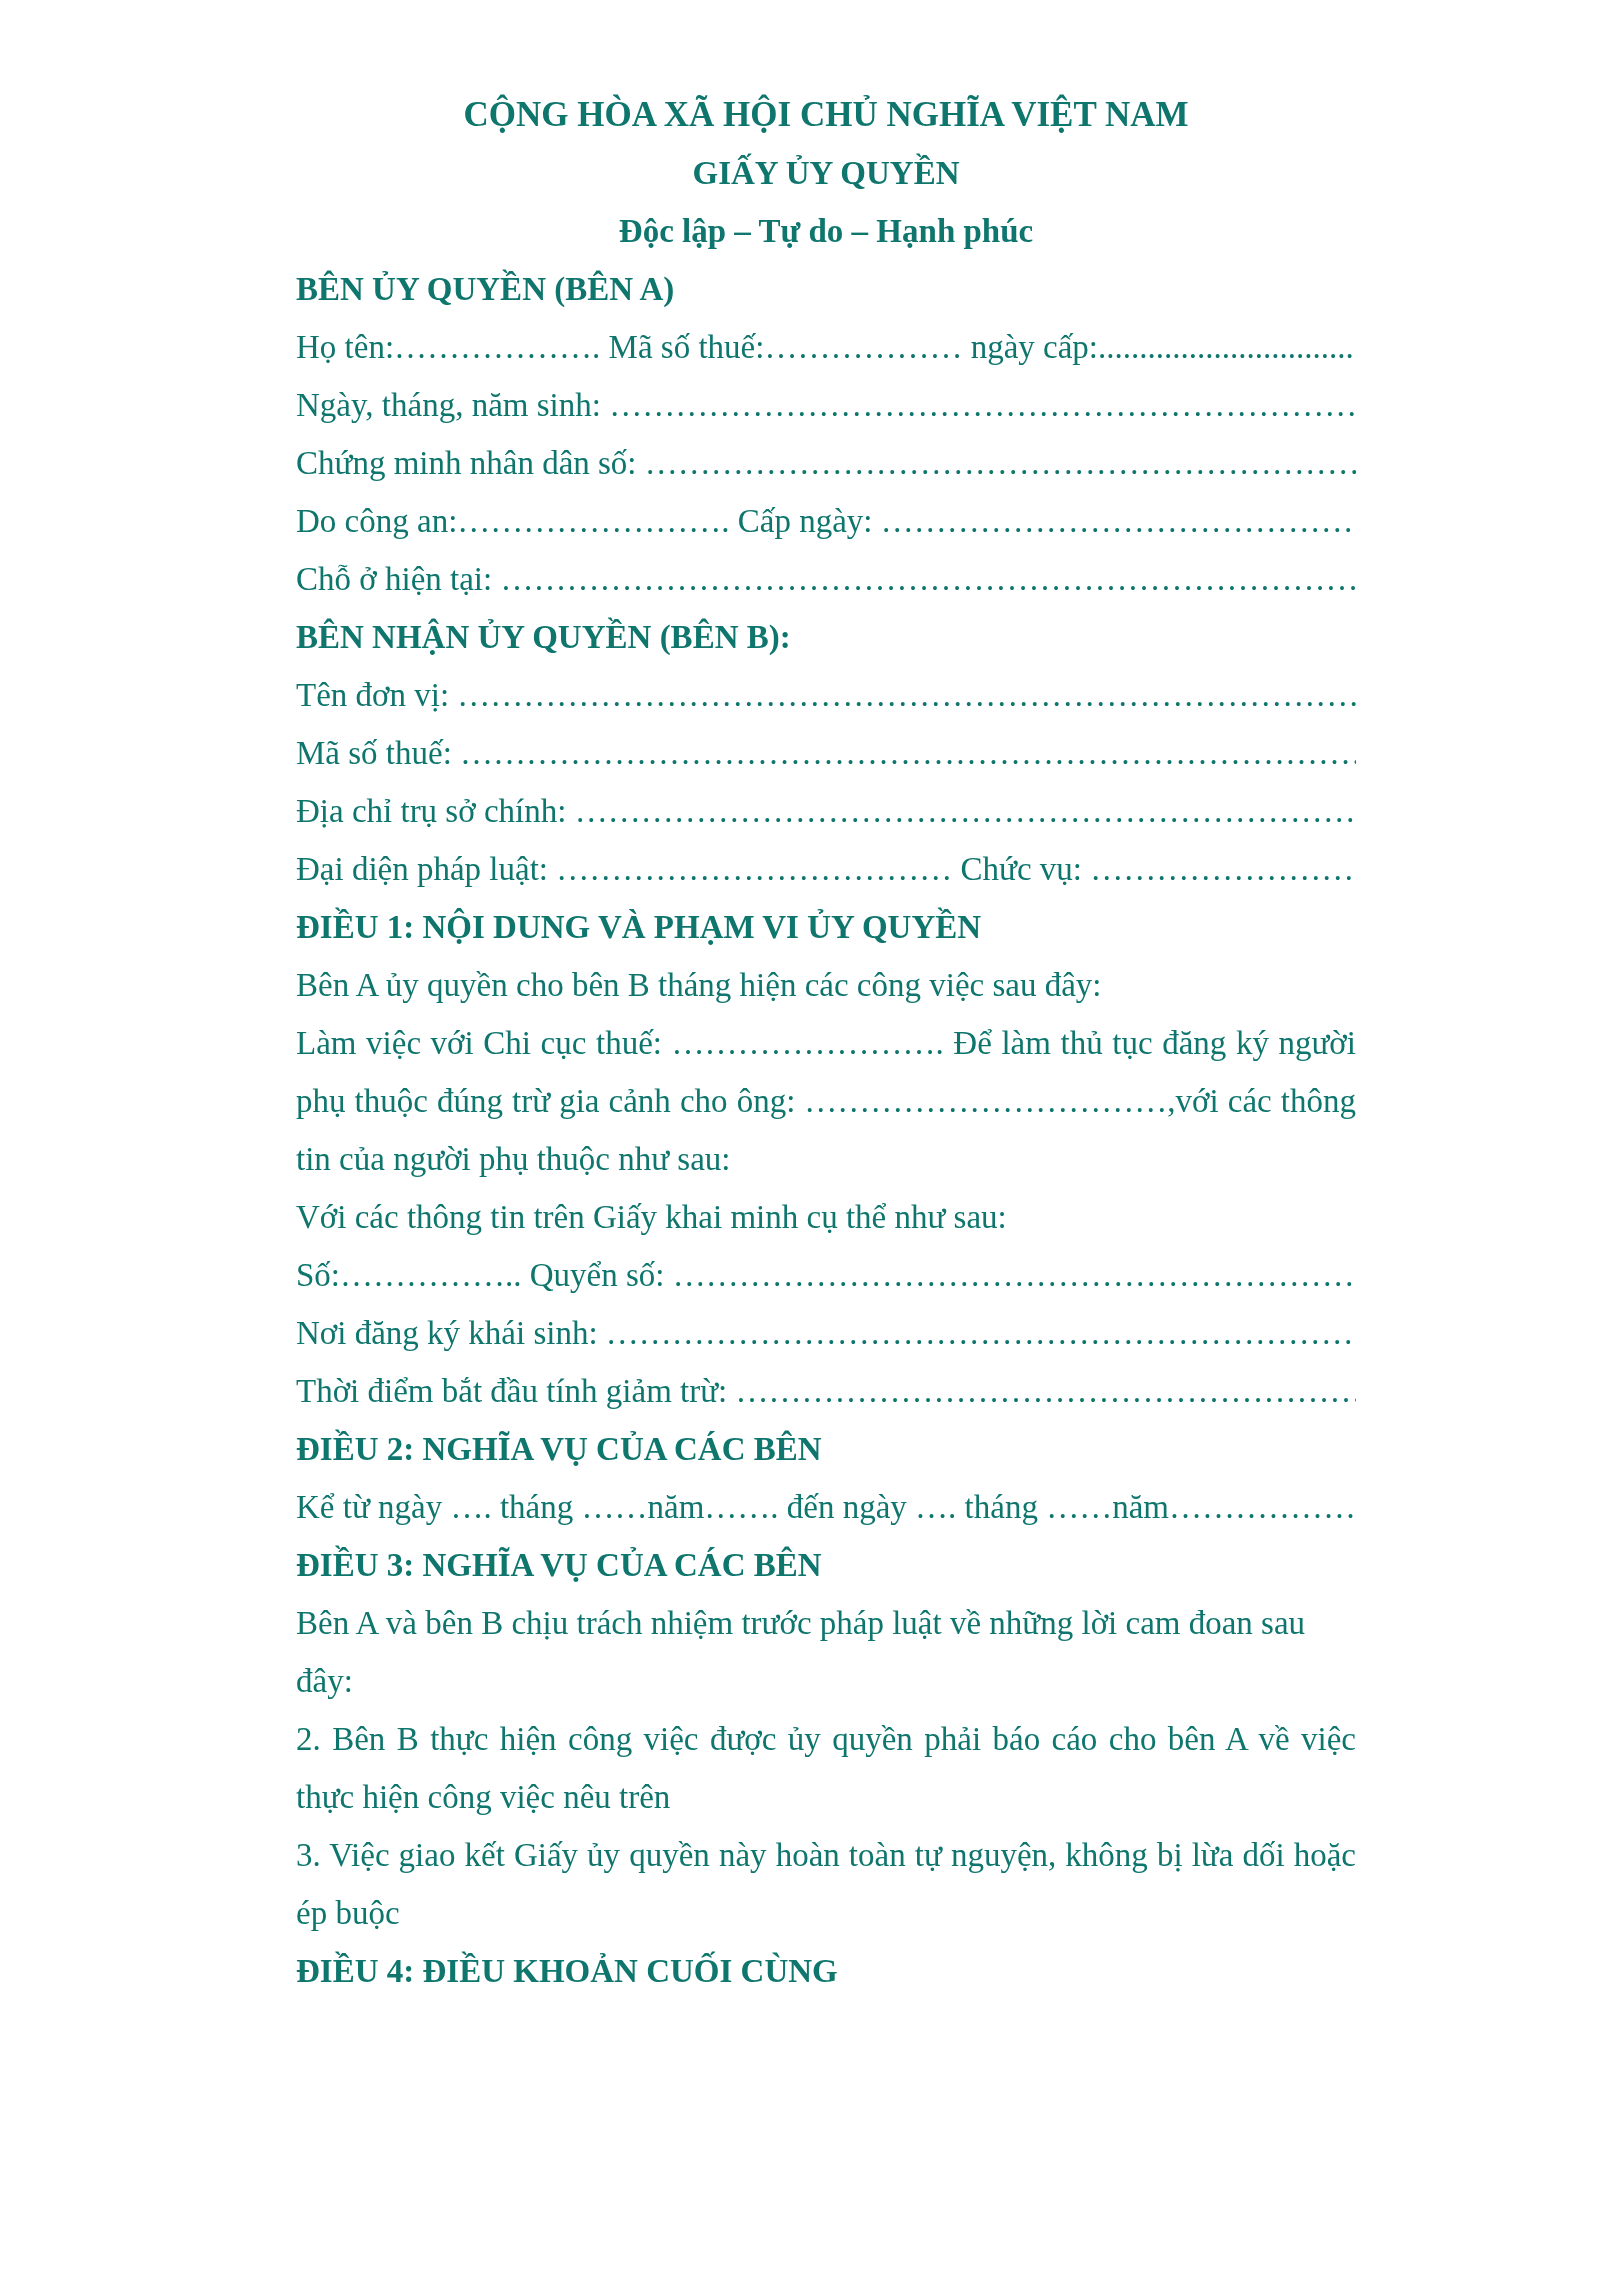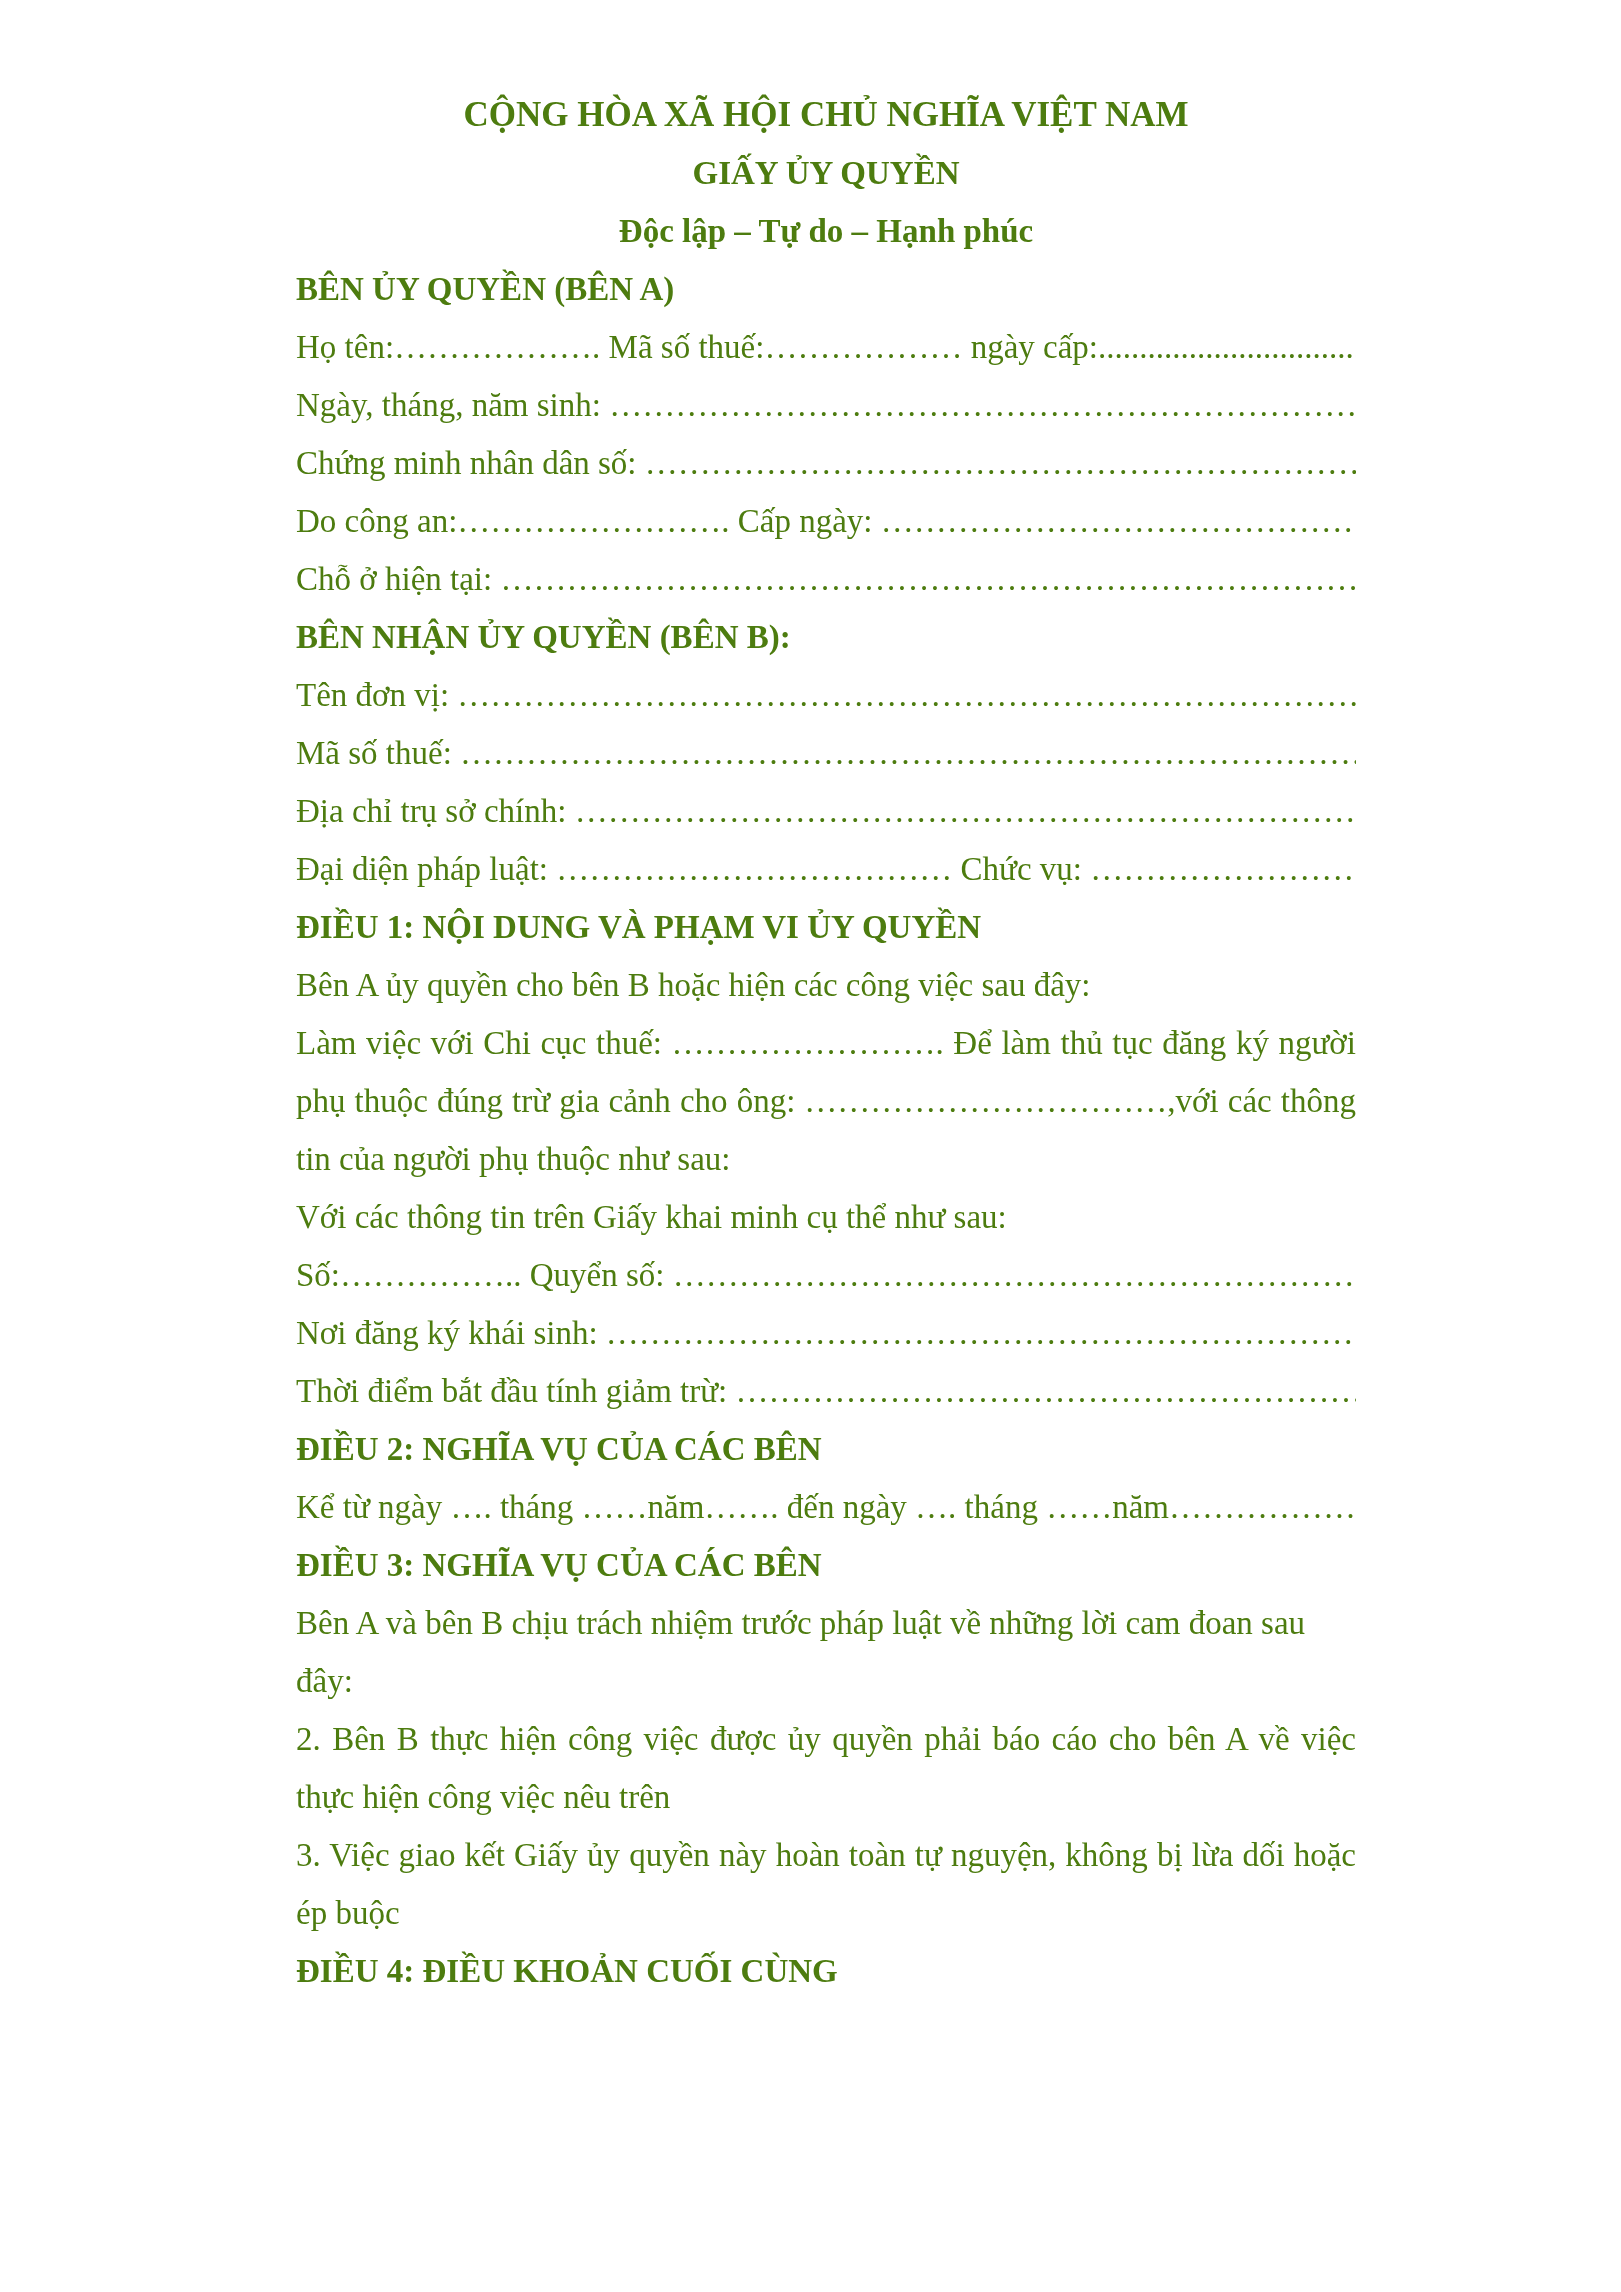--- a/index.html
+++ b/index.html
@@ -8,21 +8,21 @@
     background: #ffffff;
   }
   .page {
     position: relative;
     width: 1401px;
     min-height: 2293px;
     margin: 0 auto;
     box-sizing: border-box;
     padding: 86px 155px 59px 186px;
     background: #ffffff;
-    color: #4d7c0f;
+    color: #0f766e;
     font-family: "Liberation Serif", "DejaVu Serif", serif;
     font-size: 33px;
     line-height: 58px;
   }
   .page p {
     margin: 0;
   }
   .center { text-align: center; }
   .b { font-weight: bold; }
   .title-national { font-size: 35px; }
@@ -50,21 +50,21 @@
   <p class="fill-line">Do công an:……………………. Cấp ngày: ……………………………………………………………</p>
   <p class="fill-line">Chỗ ở hiện tại: ………………………………………………………………………………………………</p>
 
   <p class="b">BÊN NHẬN ỦY QUYỀN (BÊN B):</p>
   <p class="fill-line">Tên đơn vị: ………………………………………………………………………………………………</p>
   <p class="fill-line">Mã số thuế: …………………………………………………………………………………………………</p>
   <p class="fill-line">Địa chỉ trụ sở chính: ……………………………………………………………………………………..</p>
   <p class="fill-line">Đại diện pháp luật: ……………………………… Chức vụ: ……………………………………………</p>
 
   <p class="b">ĐIỀU 1: NỘI DUNG VÀ PHẠM VI ỦY QUYỀN</p>
-  <p>Bên A ủy quyền cho bên B hoặc hiện các công việc sau đây:</p>
+  <p>Bên A ủy quyền cho bên B tháng hiện các công việc sau đây:</p>
   <p class="just">Làm việc với Chi cục thuế: ……………………. Để làm thủ tục đăng ký người phụ thuộc đúng trừ gia cảnh cho ông: ……………………………,với các thông tin của người phụ thuộc như sau:</p>
   <p>Với các thông tin trên Giấy khai minh cụ thể như sau:</p>
   <p class="fill-line">Số:…………….. Quyển số: …………………………………………………………………………..</p>
   <p class="fill-line">Nơi đăng ký khái sinh: …………………………………………………………………………………...</p>
   <p class="fill-line">Thời điểm bắt đầu tính giảm trừ: ……………………………………………………………………</p>
 
   <p class="b">ĐIỀU 2: NGHĨA VỤ CỦA CÁC BÊN</p>
   <p class="fill-line">Kể từ ngày …. tháng ……năm……. đến ngày …. tháng ……năm………………………………..</p>
 
   <p class="b">ĐIỀU 3: NGHĨA VỤ CỦA CÁC BÊN</p>

